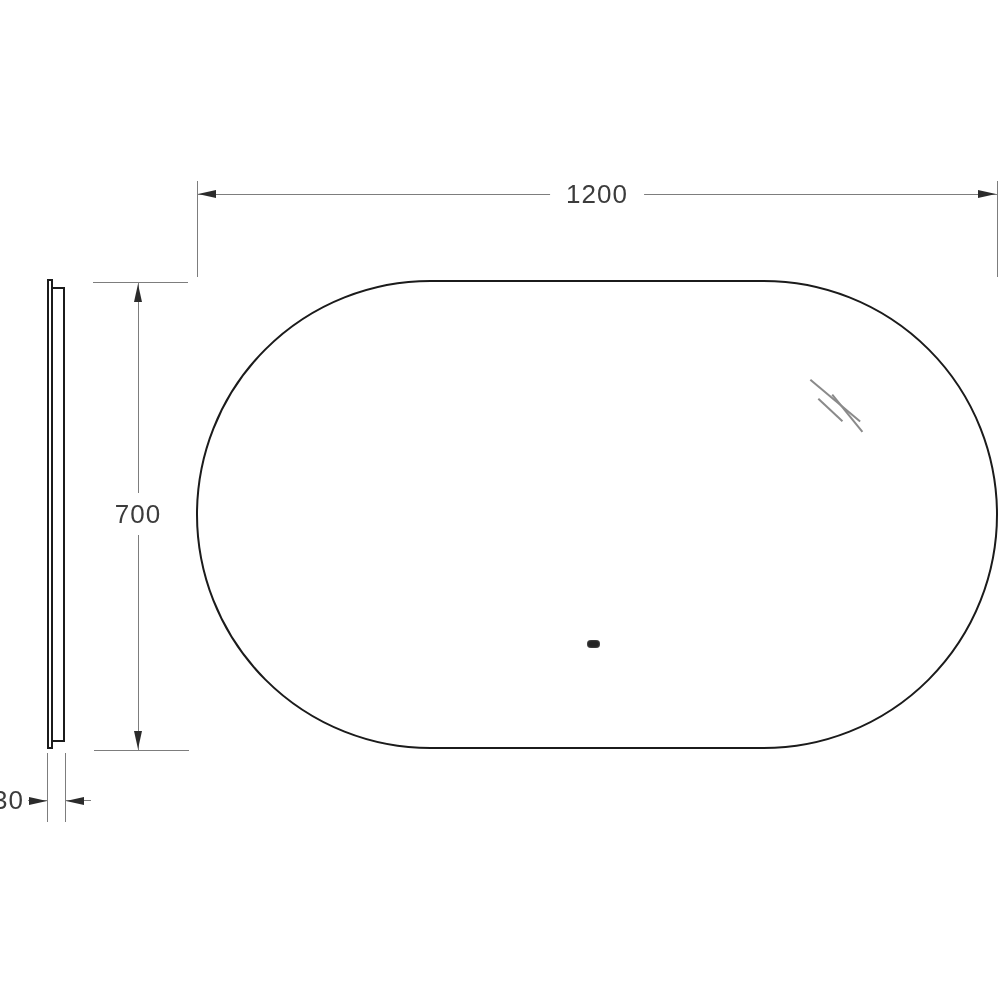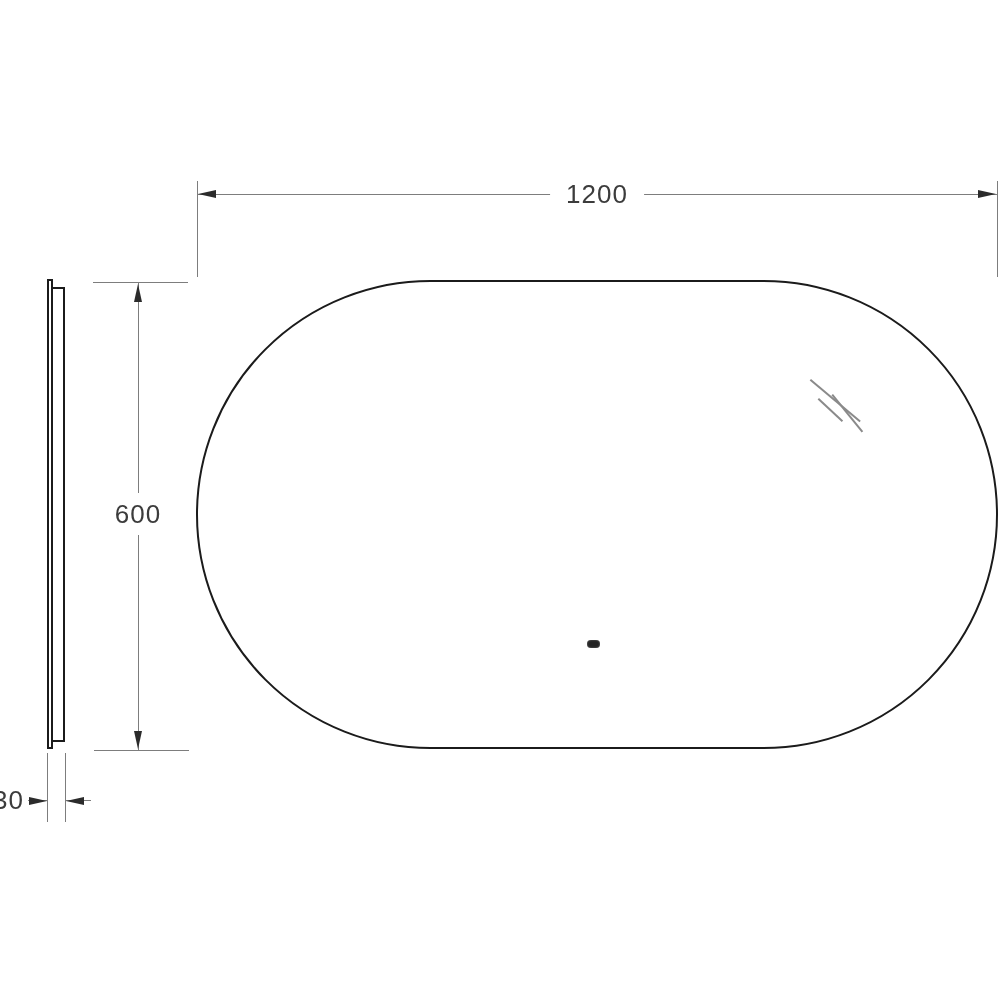--- a/index.html
+++ b/index.html
@@ -135,21 +135,21 @@
   <div class="dim-line w-dim"></div>
   <div class="arrow arrow-left w-arrow-left"></div>
   <div class="arrow arrow-right w-arrow-right"></div>
   <span class="dim-label label-width">1200</span>
 
   <div class="ext-line h-ext-top"></div>
   <div class="ext-line h-ext-bottom"></div>
   <div class="dim-line h-dim"></div>
   <div class="arrow arrow-up h-arrow-up"></div>
   <div class="arrow arrow-down h-arrow-down"></div>
-  <span class="dim-label label-height">600</span>
+  <span class="dim-label label-height">700</span>
 
   <div class="ext-line d-ext-left"></div>
   <div class="ext-line d-ext-right"></div>
   <div class="dim-line d-stem-left"></div>
   <div class="dim-line d-stem-right"></div>
   <div class="arrow arrow-right d-arrow-in-right"></div>
   <div class="arrow arrow-left d-arrow-in-left"></div>
   <span class="dim-label label-depth">30</span>
 
 </div>

